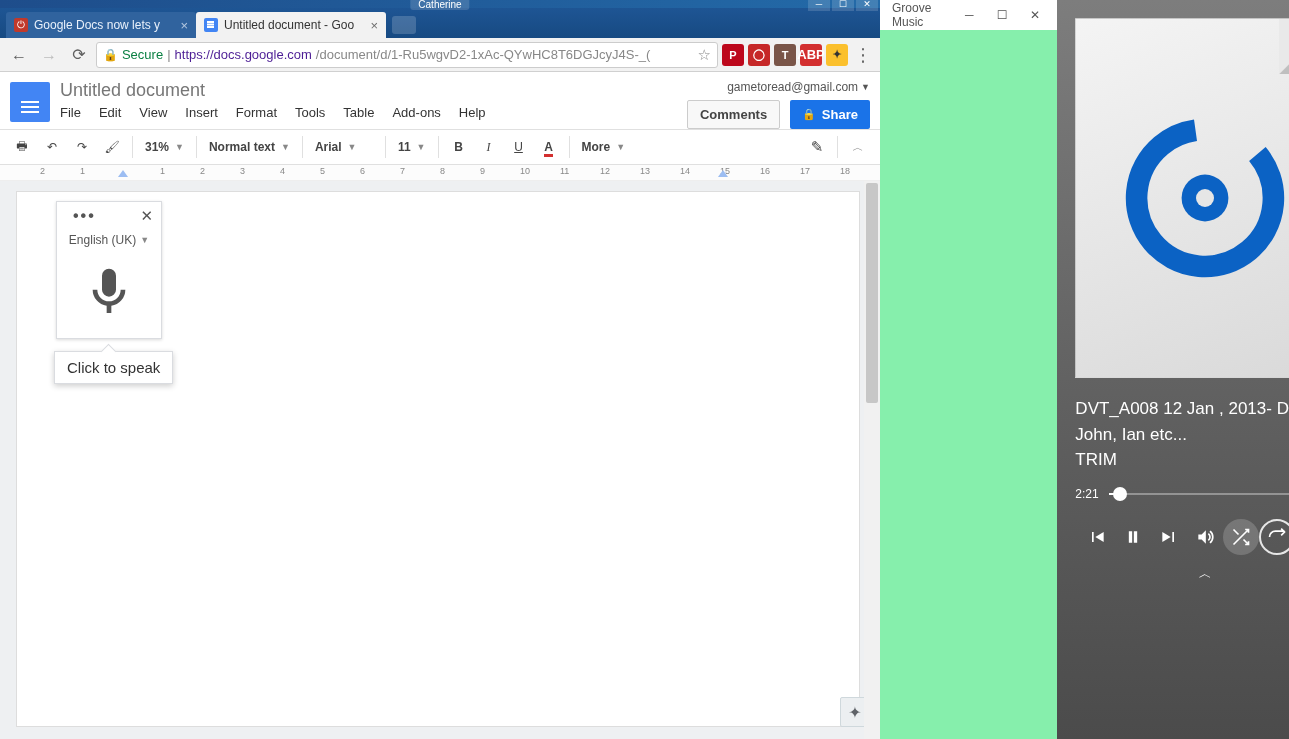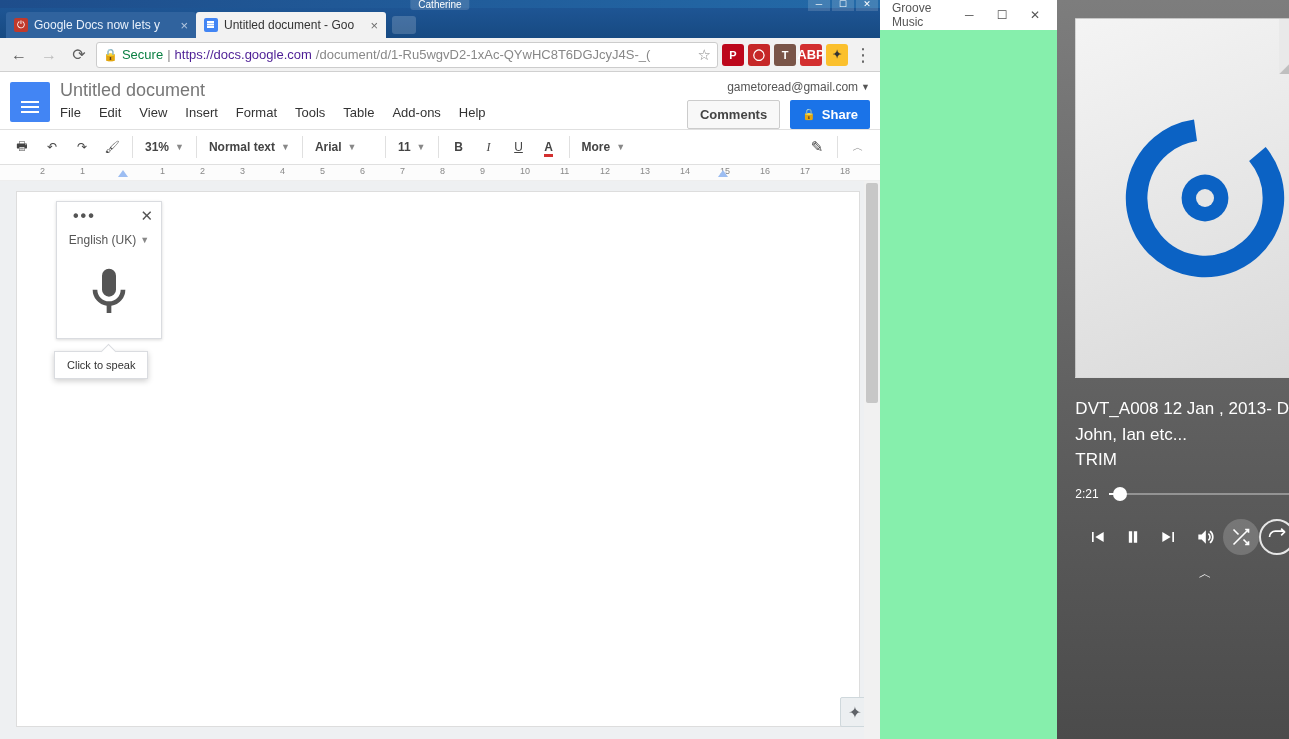--- a/index.html
+++ b/index.html
@@ -72,21 +72,21 @@
 
 .docs-canvas { flex:1; background:#eef0f2; position:relative; overflow:hidden;}
 .page { position:absolute; left:16px; top:10px; right:20px; bottom:12px; background:#fff; border:1px solid #ddd;}
 .voice-panel { position:absolute; left:56px; top:20px; width:106px; background:#fff; border:1px solid #dadce0; box-shadow:0 1px 3px rgba(0,0,0,.15);}
 .voice-top{display:flex;align-items:center;justify-content:flex-end;gap:10px;padding:5px 8px;}
 .dots3{letter-spacing:2px;font-weight:bold;color:#555;margin-right:auto;margin-left:8px;}
 .voice-close{font-size:15px;color:#555;}
 .voice-lang{font-size:12px;color:#555;text-align:center;padding:3px 0 5px;display:flex;align-items:center;justify-content:center;gap:4px;}
 .voice-mic{display:flex;align-items:center;justify-content:center;padding:12px 0 18px;}
 .voice-mic svg{width:56px;height:56px;}
-.tooltip{position:absolute;left:54px;top:170px;background:#fff;border:1px solid #dadce0;box-shadow:0 2px 6px rgba(0,0,0,.2);padding:7px 12px;font-size:11px;color:#333;}
+.tooltip{position:absolute;left:54px;top:170px;background:#fff;border:1px solid #dadce0;box-shadow:0 2px 6px rgba(0,0,0,.2);padding:7px 12px;font-size:15px;color:#333;}
 .tooltip::before{content:"";position:absolute;top:-6px;left:48px;width:10px;height:10px;background:#fff;border-left:1px solid #dadce0;border-top:1px solid #dadce0;transform:rotate(45deg);}
 
 .explore-btn{position:absolute;right:10px;bottom:12px;width:30px;height:30px;background:#eceff1;border:1px solid #cfd8dc;display:flex;align-items:center;justify-content:center;color:#5f6368;font-size:16px;border-radius:2px;}
 .vscroll{position:absolute;right:0;top:0;bottom:0;width:16px;background:#f1f1f1;}
 .vscroll .thumb{position:absolute;left:2px;right:2px;top:2px;height:220px;background:#c7c7c7;border-radius:2px;}
 
 
 .groove { width: 409px; height: 100%; display:flex; background:#86efac;}
 .g-titlebar { height:30px; display:flex; align-items:center; padding:0 6px 0 12px; font-size:12px; color:#555; background:#fff;}
 .g-titlebar .spacer{flex:1;}

